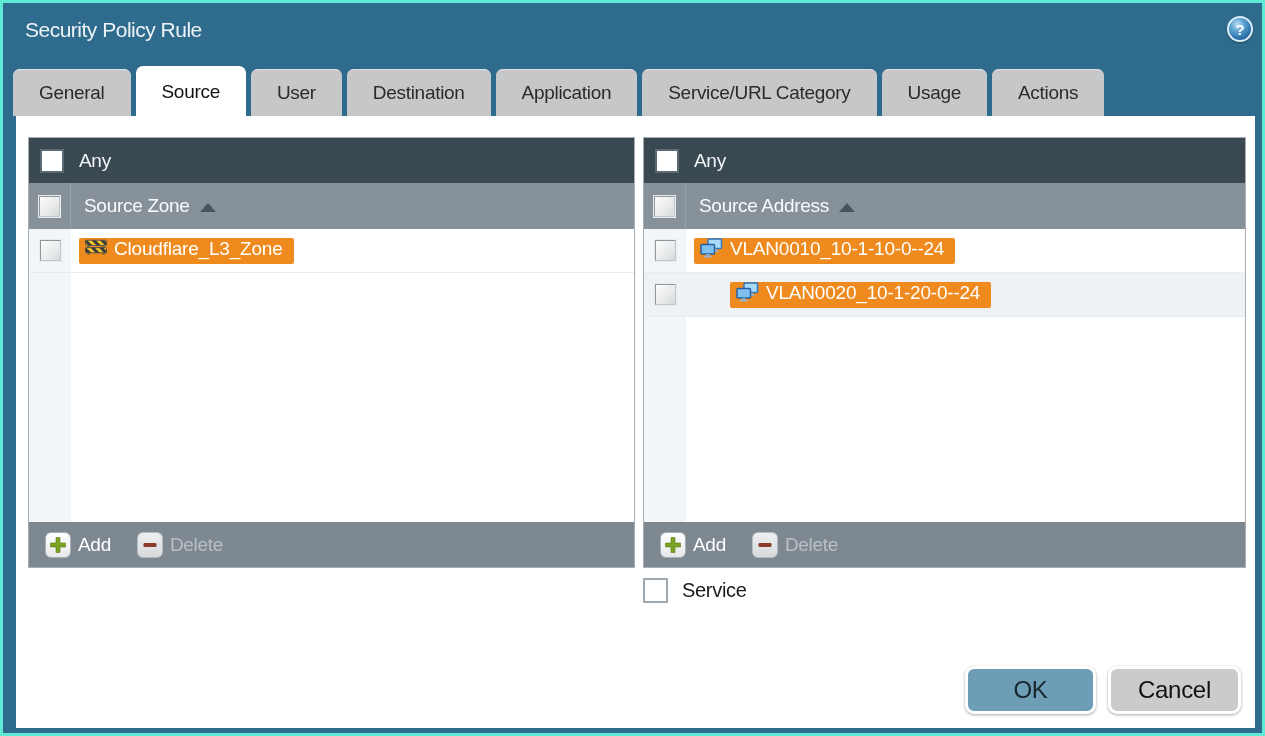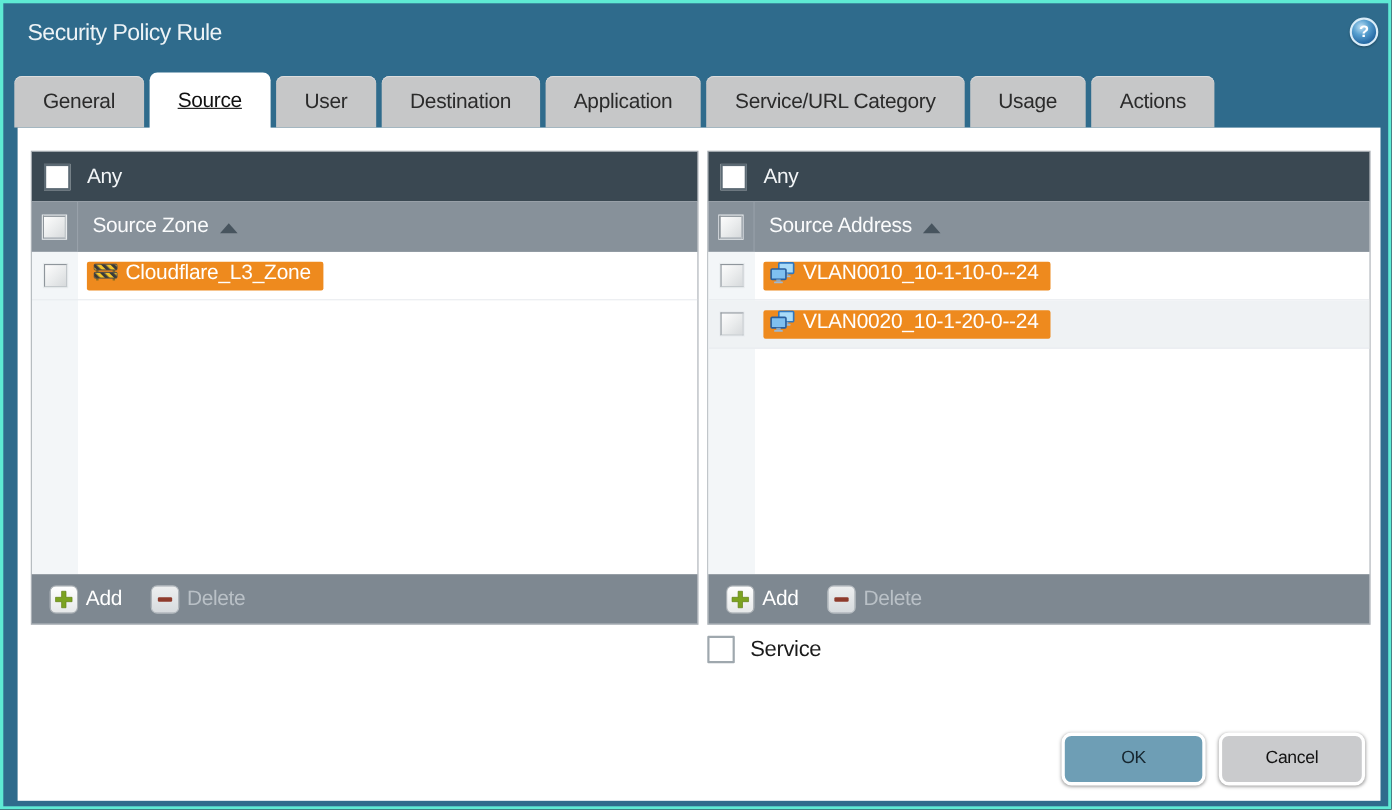--- a/index.html
+++ b/index.html
@@ -21,21 +21,20 @@
   .tabs { position:absolute; left:10px; top:63px; display:flex; gap:5px; align-items:flex-start; z-index:2; }
   .tab {
     margin-top:3px; height:47px; line-height:47px; padding:0 26px;
     background:#C6C7C8; color:#2B2B2B; font-size:19px; letter-spacing:-0.3px;
     border-radius:7px 7px 0 0; cursor:pointer; white-space:nowrap;
     box-shadow:inset 0 1px 0 #dddddd;
   }
   .tab.active {
     margin-top:0; height:55px; line-height:51px; background:#FFFFFF; color:#111; z-index:3;
     box-shadow:none;
-    text-decoration:underline;
   }
   
   .content { position:absolute; left:13px; top:113px; width:1239px; height:612px; background:#FFFFFF; }
   .panel {
     position:absolute; top:21px; height:431px; display:flex; flex-direction:column;
     border:1px solid #A8AEB4; background:#fff;
   }
   .panel.left  { left:12px;  width:607px; }
   .panel.right { left:627px; width:603px; }
   .any-header {
@@ -52,21 +51,21 @@
   .col-header .lbl { color:#FAFBFC; font-size:19px; margin-left:13px; letter-spacing:-0.3px; }
   .sort-arrow {
     width:0; height:0; margin-left:10px; margin-top:2px;
     border-left:8px solid transparent; border-right:8px solid transparent; border-bottom:9px solid #47545E;
   }
   .panel-body {
     flex:1 1 auto; overflow:hidden;
     background:linear-gradient(to right, #F3F6F8 0px, #F3F6F8 42px, rgba(0,0,0,0) 42px);
   }
   .row { height:44px; display:flex; align-items:center; border-bottom:1px solid #E9ECEF; }
-  .row.alt { background:#EFF2F4; }
+  .row.alt { background:#EFF2F4;gap:36px; }
   .row .cbcell { width:42px; display:flex; align-items:center; justify-content:center; }
   .tag {
     display:inline-flex; align-items:flex-start; gap:7px; margin-left:8px;
     background:#EE8A1E; color:#FFFFFF; font-size:19px; letter-spacing:-0.2px;
     padding:0 11px 4px 6px; border-radius:2px; cursor:pointer; white-space:nowrap;
   }
   .tag svg { display:block; }
   .panel-footer {
     height:45px; background:#7E8891; display:flex; align-items:center; padding-left:16px; gap:26px; flex:0 0 auto;
   }
@@ -93,21 +92,21 @@
     border:1px solid; border-color:#8F969C #C3C8CC #C3C8CC #8F969C;
     box-shadow:0 0 0 1px #E8ECEE;
   }
   .cb-plain { width:25px; height:25px; background:#FFFFFF; border:2px solid #9FA8AE; border-radius:1px; }
   
   .negate { position:absolute; left:627px; top:462px; display:flex; align-items:center; gap:14px; }
   .negate .lbl { font-size:20px; color:#1B1B1B; letter-spacing:-0.3px; }
   
   .btn {
     position:absolute; top:663px; height:48px; border:3px solid #FFFFFF; border-radius:9px;
-    font-size:16px; color:#16262F; display:flex; align-items:center; justify-content:center;
+    font-size:24px; color:#16262F; display:flex; align-items:center; justify-content:center;
     cursor:pointer; letter-spacing:-0.3px; box-shadow:0 1px 3px rgba(0,0,0,0.35);
     font-family:"Liberation Sans","DejaVu Sans",sans-serif;
   }
   .btn-ok { left:962px; width:131px; background:#6E9EB5; }
   .btn-cancel { left:1105px; width:133px; background:#CACBCD; color:#121212; }
 </style>
 </head>
 <body>
 
 <div class="dialog">

